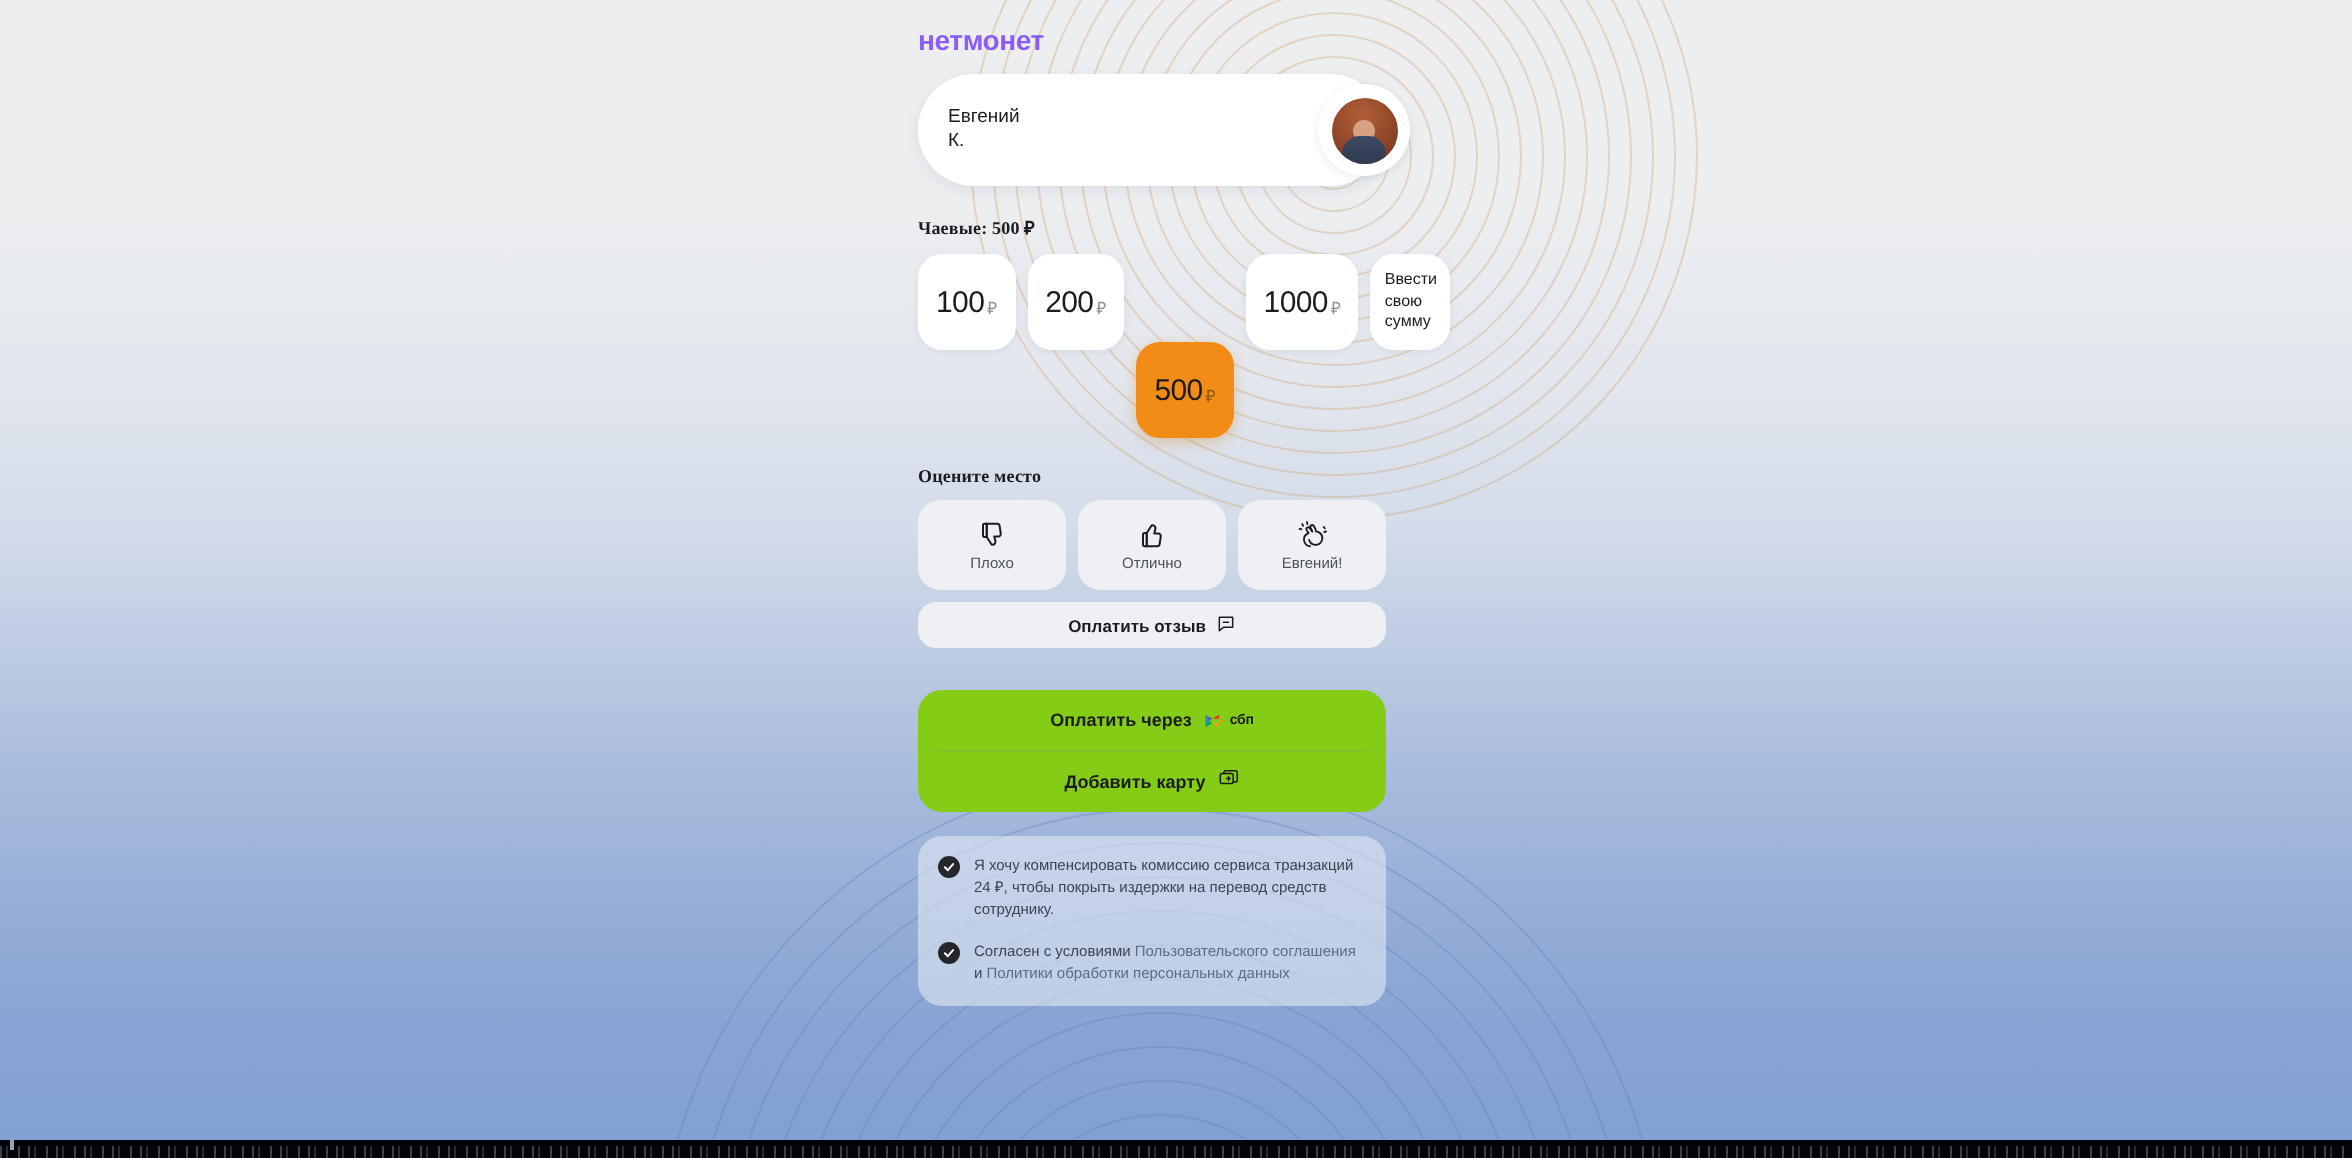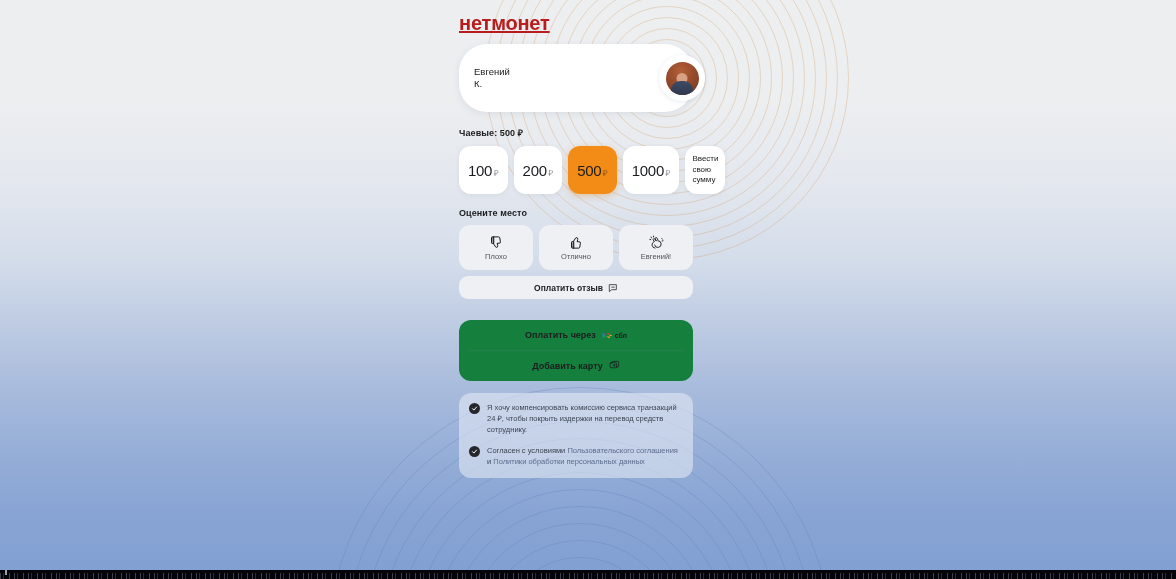--- a/index.html
+++ b/index.html
@@ -66,33 +66,32 @@
 
   
   #page-column {
     position: absolute;
     left: 459px;
     top: 0;
     width: 234px;
   }
 
   #brand-logo {
-    font-size: 20px;
+    font-size: 14px;
     font-weight: 700;
     letter-spacing: -0.2px;
-    color: #b91c1c;
+    color: #8b5cf6;
     padding-top: 12px;
     padding-bottom: 9px;
-    text-decoration: underline;
   }
 
   
   #recipient-card {
     position: relative;
-    height: 68px;
+    height: 56px;
     background: #ffffff;
     border-radius: 28px;
     box-shadow: 0 2px 7px rgba(70,90,130,0.10);
     display: flex;
     align-items: center;
     padding-left: 15px;
   }
   #recipient-name {
     font-size: 9.5px;
     line-height: 12px;
@@ -141,20 +140,21 @@
   }
 
   
   .section-title {
     font-size: 9px;
     font-weight: 700;
     color: #1b1c1f;
     margin-top: 14px;
     margin-bottom: 7px;
     letter-spacing: 0.1px;
+    font-family: Liberation Serif, serif;
   }
 
   
   #tip-amounts {
     display: flex;
     gap: 6px;
   }
   .tip-chip {
     background: #ffffff;
     border-radius: 12px;
@@ -176,20 +176,21 @@
     font-size: 8.5px;
     color: #8d9096;
     margin-left: 1.5px;
     align-self: center;
     position: relative;
     top: 2px;
   }
   .tip-chip.selected {
     background: #f28c16;
     box-shadow: 0 2px 7px rgba(224,128,20,0.35);
+    margin-top: 44px;
   }
   .tip-chip.selected .amt { color: #1b1c1f; }
   .tip-chip.selected .cur { color: #8a5513; }
 
   #tip-chip-custom {
     padding: 0 7px;
     line-height: 10px;
   }
   #tip-chip-custom .custom-label {
     font-size: 8px;
@@ -233,21 +234,21 @@
   }
   #write-review-label {
     font-size: 8.5px;
     font-weight: 700;
     color: #1b1c1f;
   }
 
   
   #payment-block {
     margin-top: 21px;
-    background: #15803d;
+    background: #84cc16;
     border-radius: 12px;
     overflow: hidden;
   }
   .pay-row {
     height: 30px;
     display: flex;
     align-items: center;
     justify-content: center;
     gap: 6px;
   }

